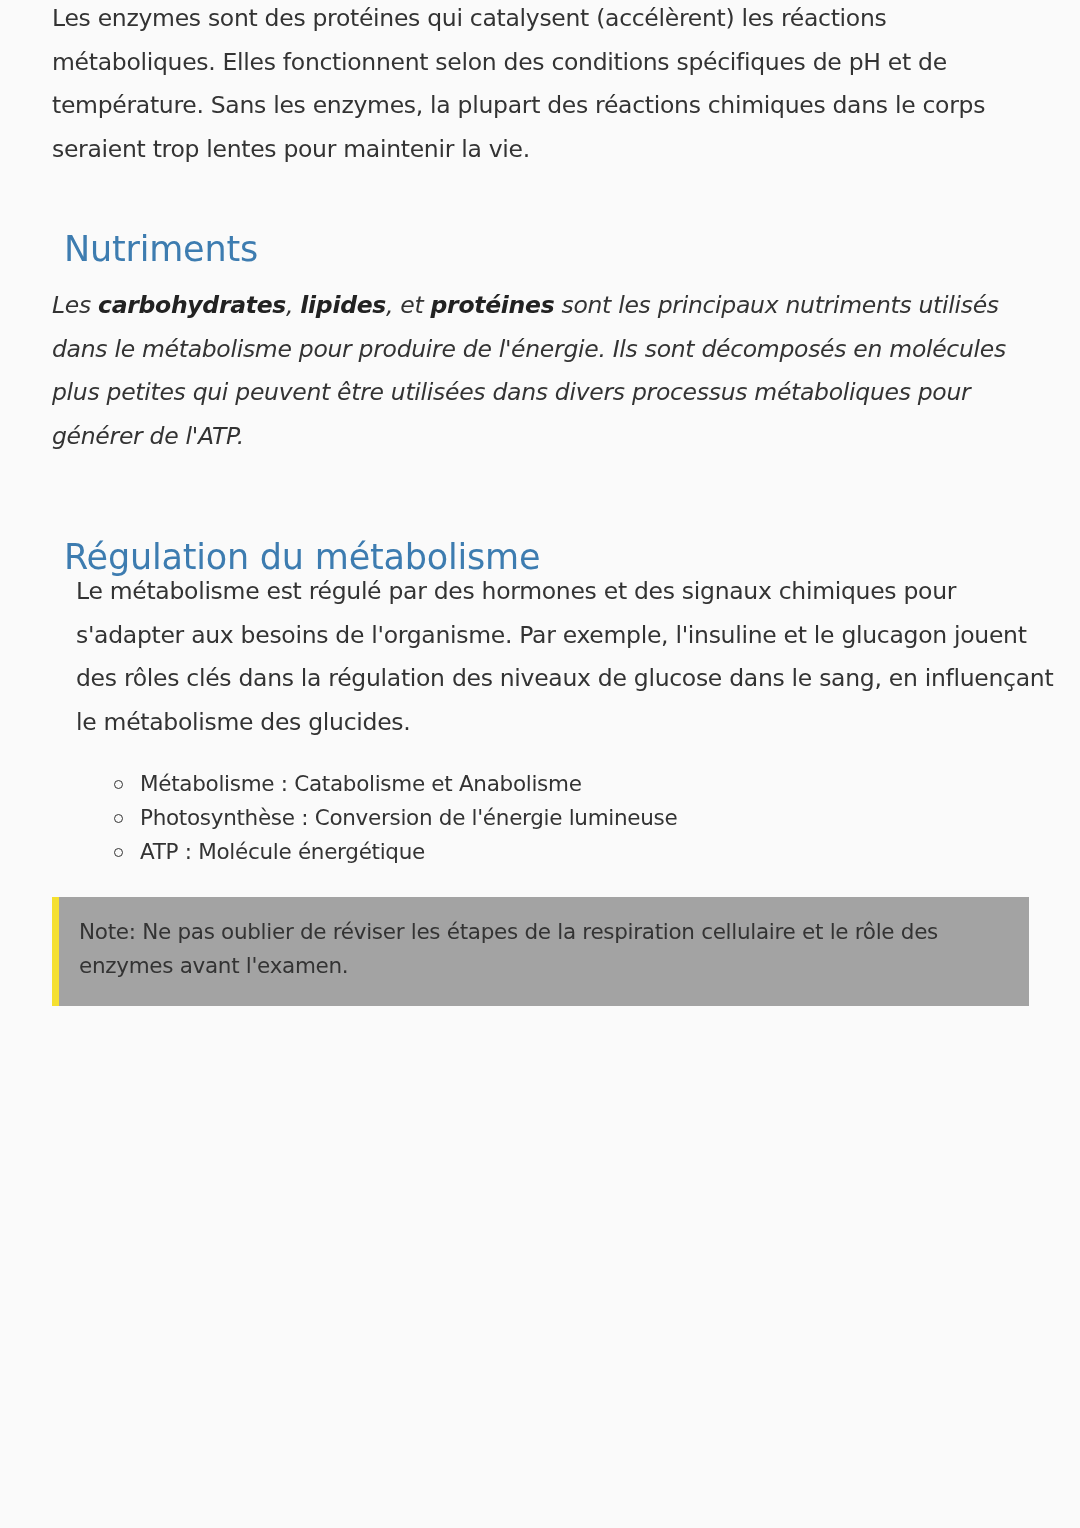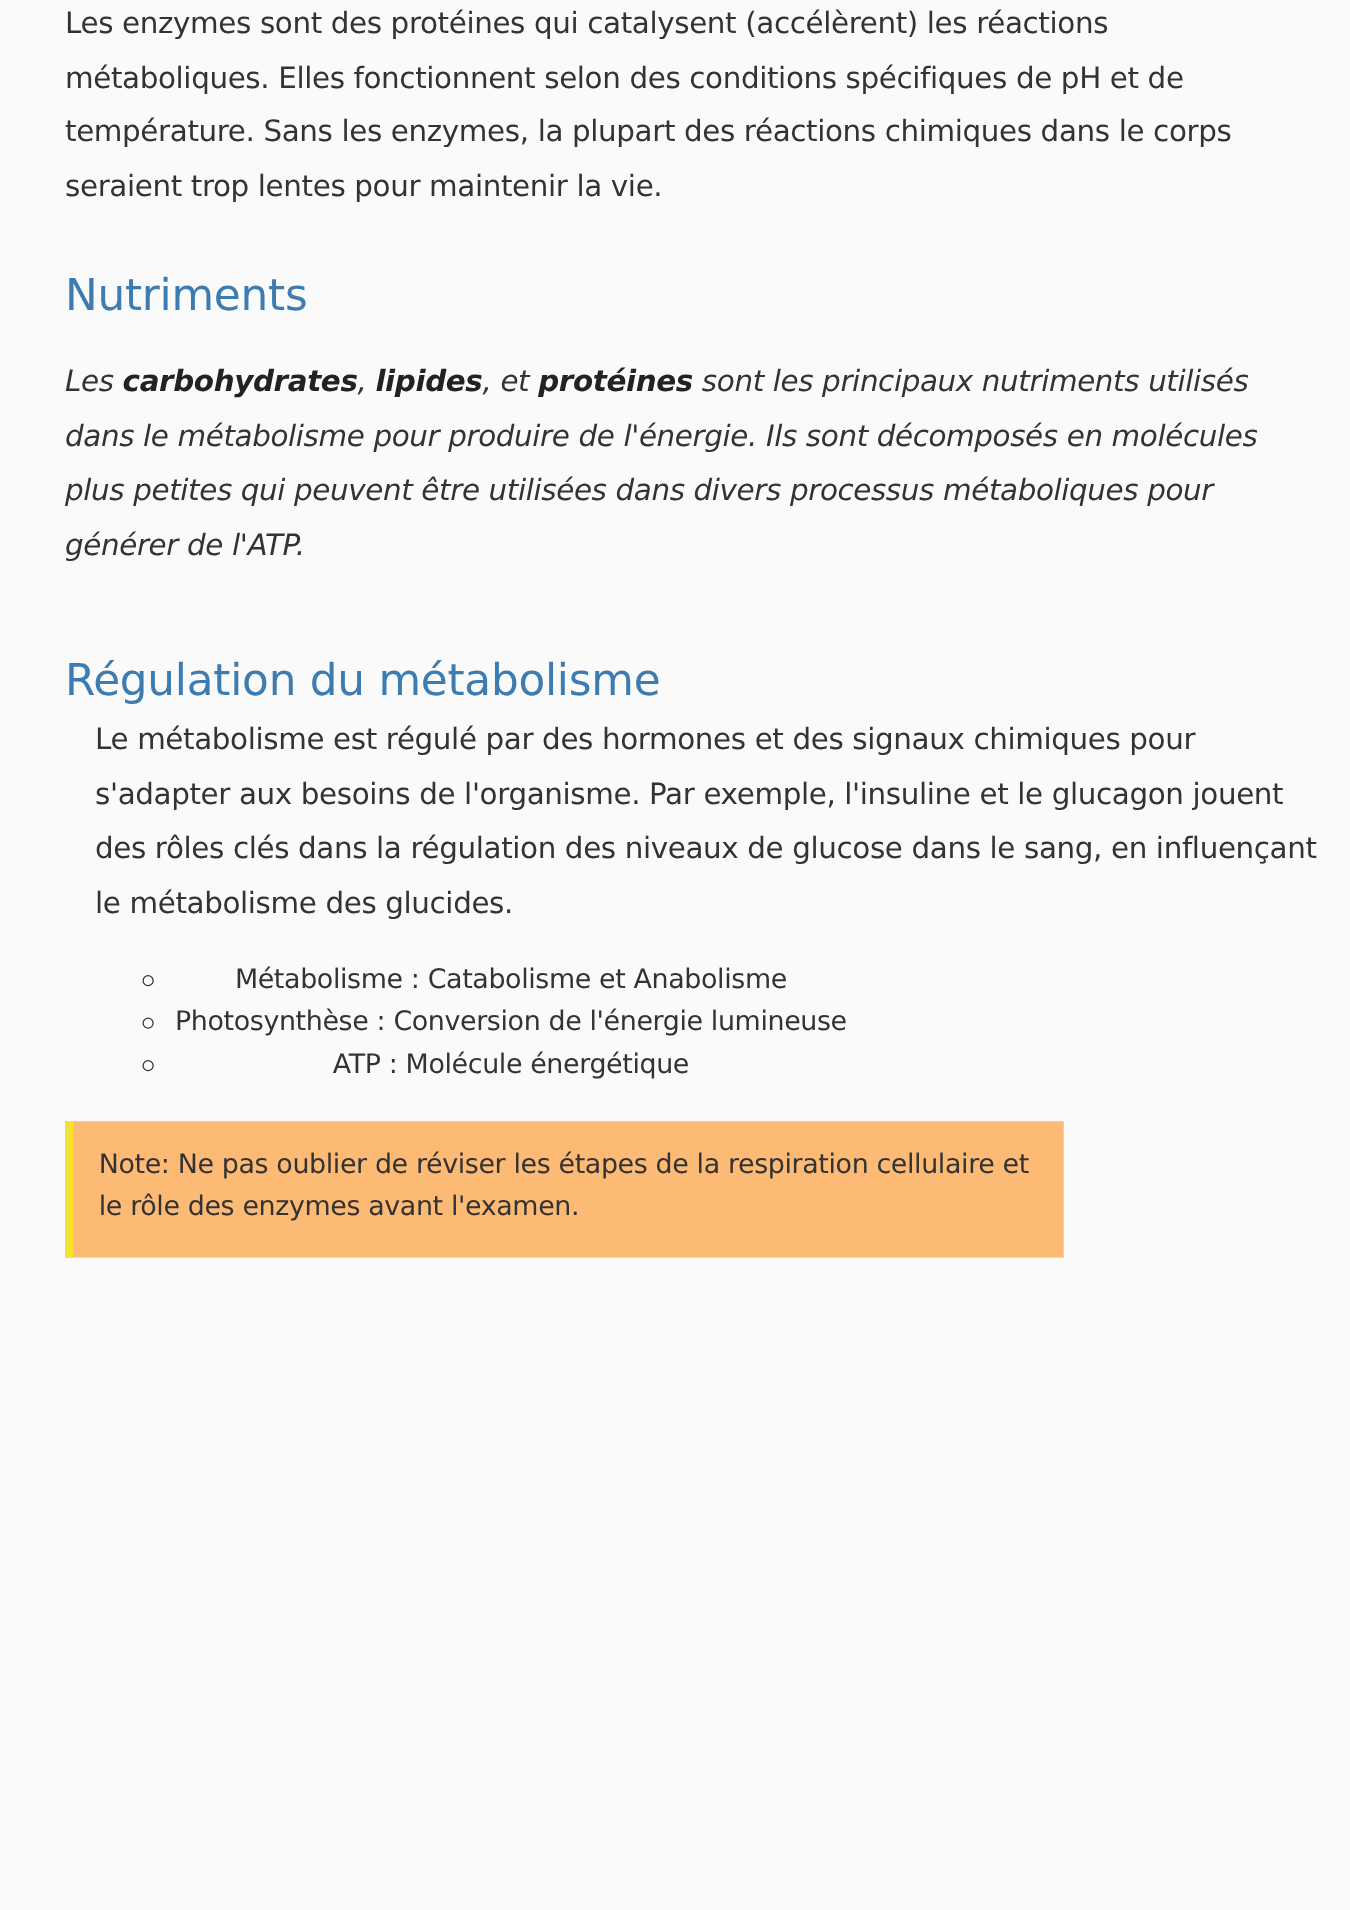--- a/index.html
+++ b/index.html
@@ -10,39 +10,39 @@
     color: #333333;
   }
   .page { position: relative; width: 1080px; height: 1528px; border-radius: 11px; }
   .para {
     position: absolute; left: 52px; width: 990px;
     font-size: 23.5px; line-height: 43.5px; margin: 0;
     letter-spacing: -0.3px;
   }
   .para b { font-weight: bold; color: #222; }
   .h2 {
-    position: absolute; left: 52px; margin: 0;
+    position: absolute; left: 52px; margin: 12px;
     font-size: 35px; font-weight: normal; color: #3d7cb0;
     letter-spacing: -0.2px;
   }
   .list {
     position: absolute; left: 110px; top: 767px; margin: 0; padding: 0;
     list-style: none;
   }
   .list li {
     position: relative; padding-left: 30px;
-    font-size: 21.5px; line-height: 34px; letter-spacing: -0.3px; text-align: center;
+    font-size: 21.5px; line-height: 34px; letter-spacing: -0.3px;
   }
   .list li .bullet {
     position: absolute; left: 4px; top: 13px;
     width: 7px; height: 7px; border: 1.6px solid #333; border-radius: 50%;
   }
   .note {
-    position: absolute; left: 52px; top: 897px; width: 799px; height: 109px;
-    background: #fdba74; border-left: 7px solid #f5e030; box-sizing: border-box;
+    position: absolute; left: 52px; top: 897px; width: 977px; height: 109px;
+    background: #a3a3a3; border-left: 7px solid #f5e030; box-sizing: border-box;
     padding: 18px 20px 0 20px;
     font-size: 21.5px; line-height: 34px; letter-spacing: -0.3px;
   }
 </style>
 </head>
 <body>
 
 <div class="page">
 
   <p class="para" style="top:-3px;">Les enzymes sont des protéines qui catalysent (accélèrent) les réactions métaboliques. Elles fonctionnent selon des conditions spécifiques de pH et de température. Sans les enzymes, la plupart des réactions chimiques dans le corps seraient trop lentes pour maintenir la vie.</p>

